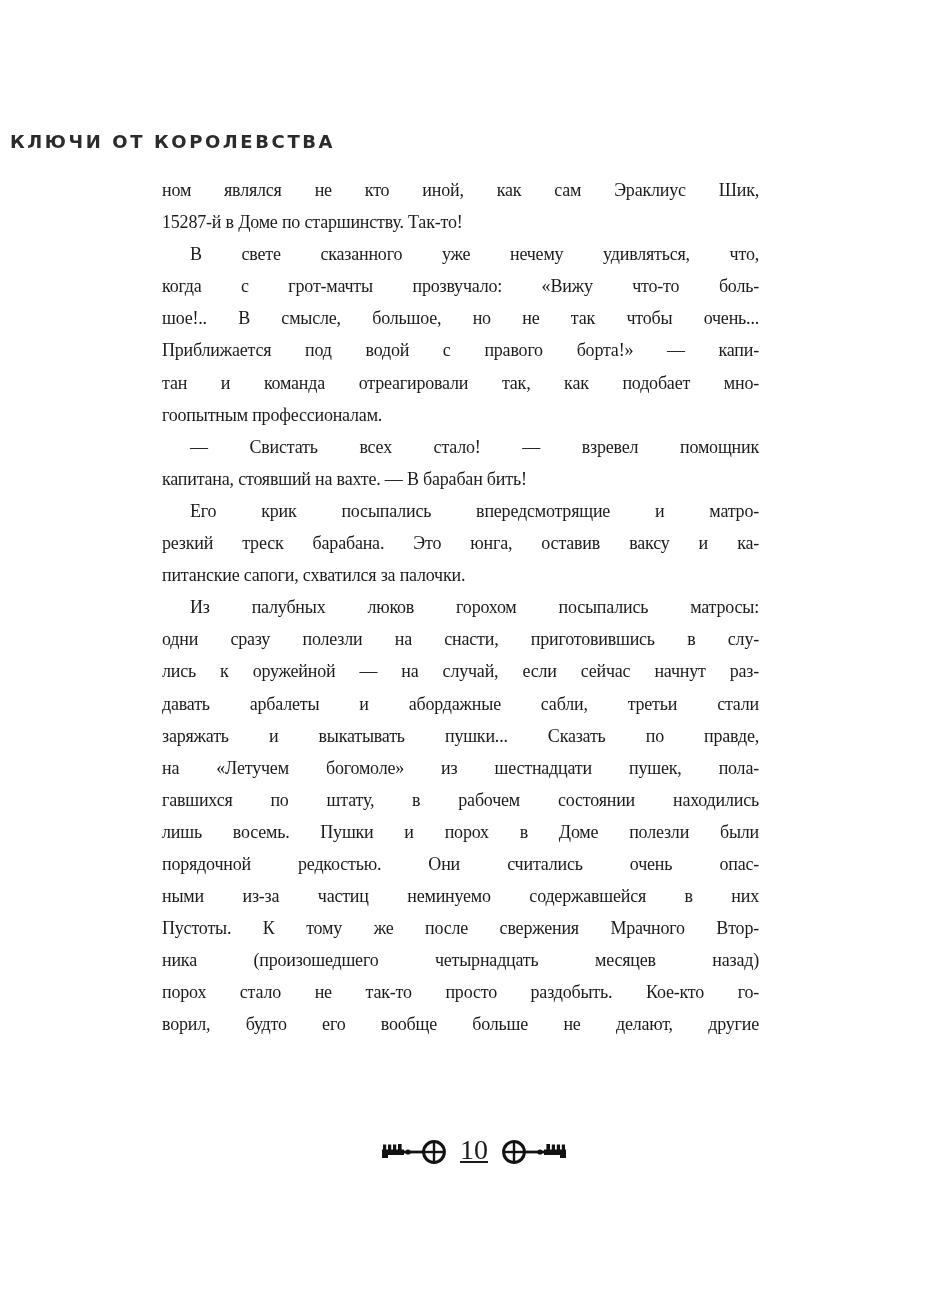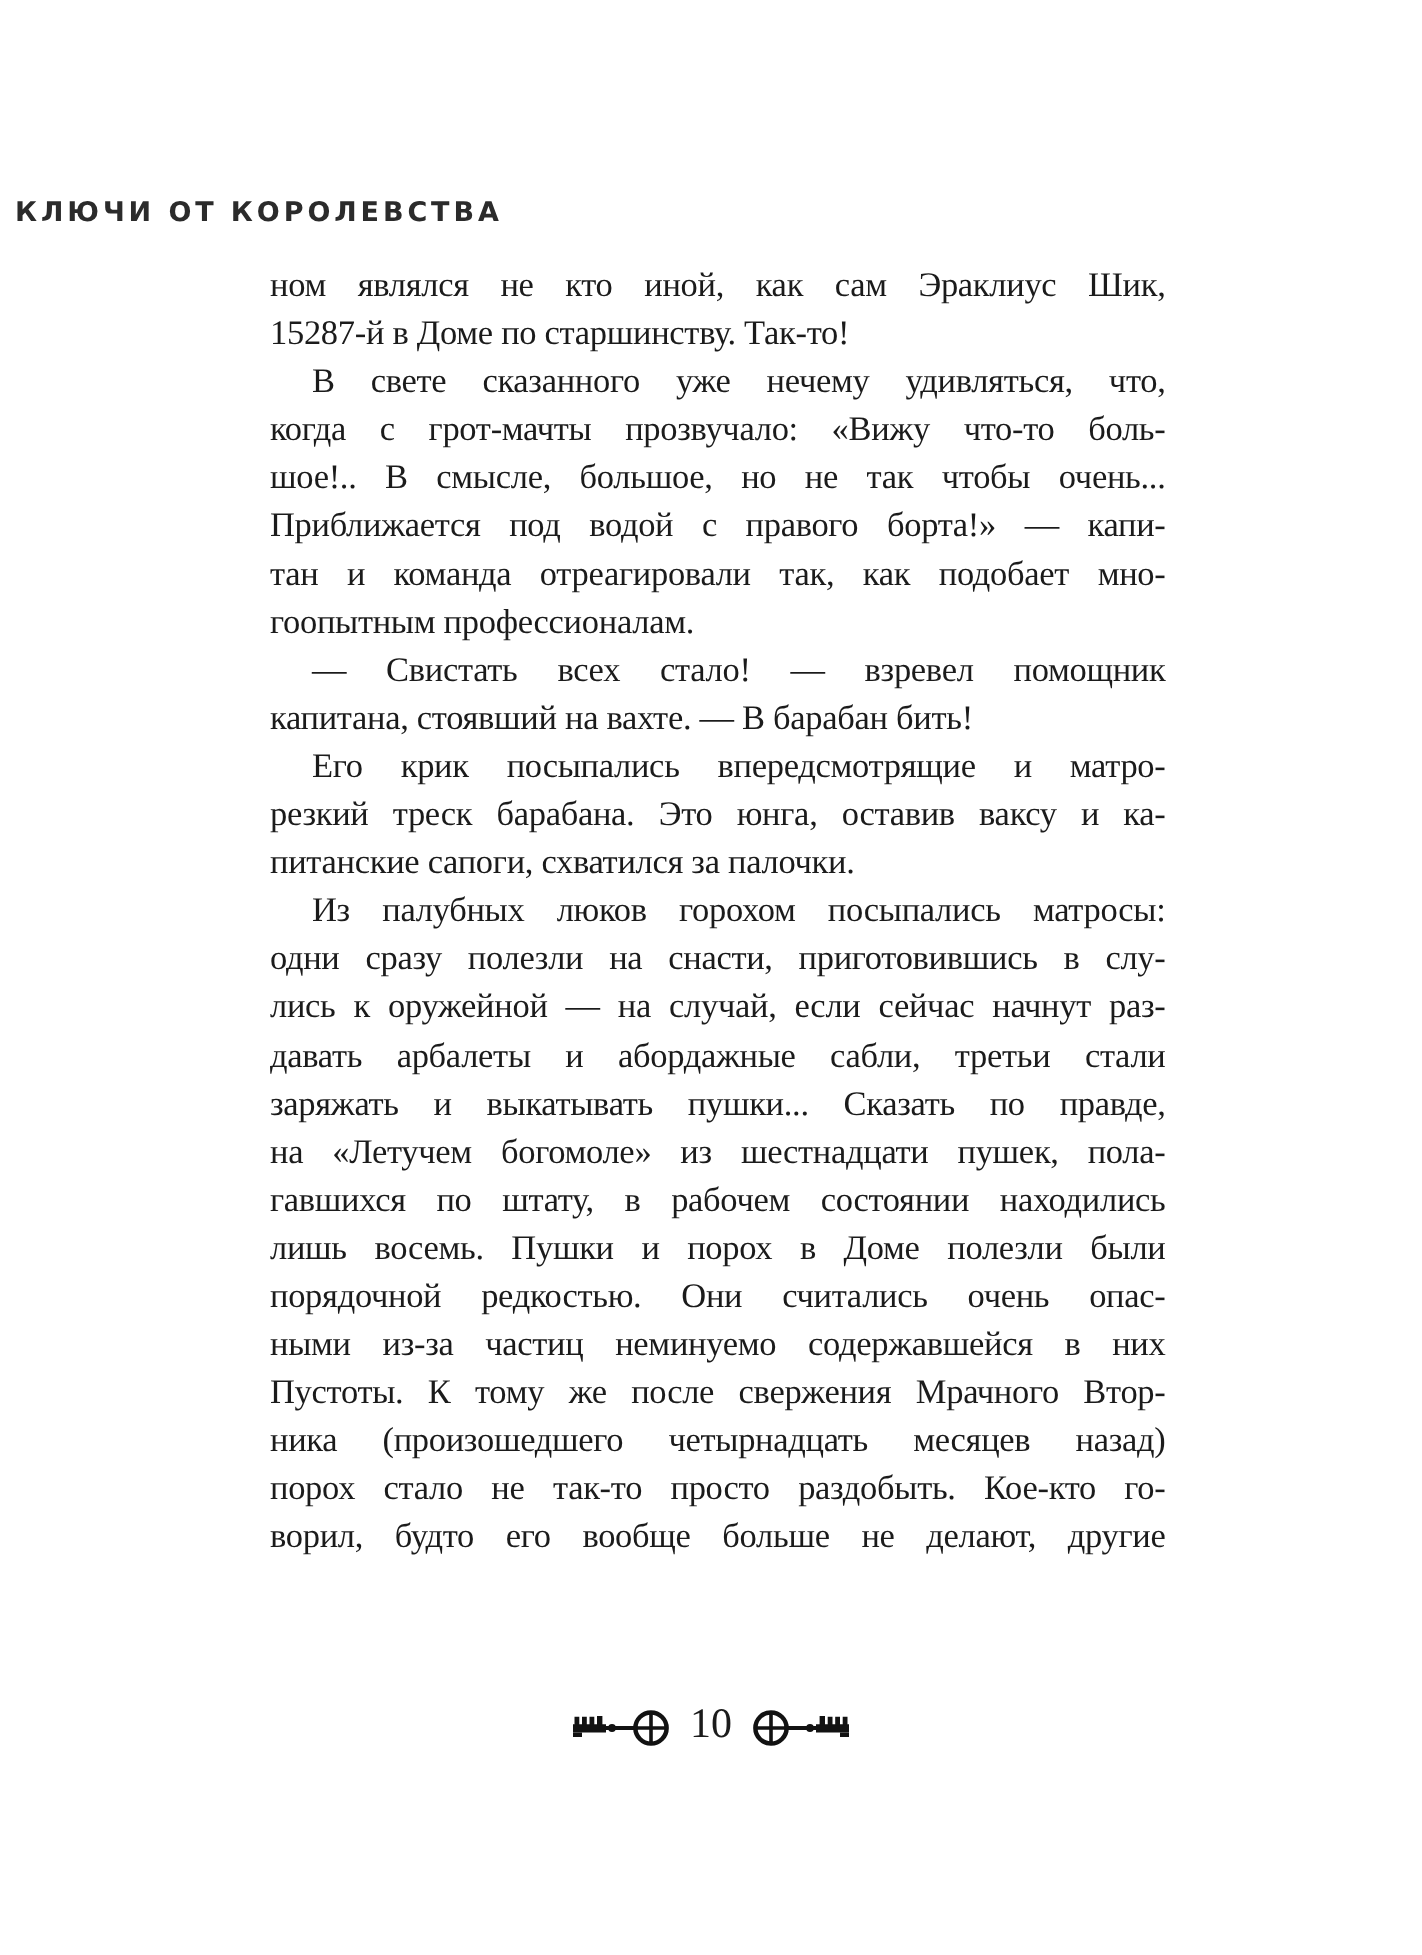--- a/index.html
+++ b/index.html
@@ -22,23 +22,23 @@
     top:131px; left:10px; right:0;
     text-align:left;
     font-family:"DejaVu Sans","Liberation Sans",sans-serif;
     font-size:18px;
     font-weight:700;
     letter-spacing:2.6px;
     color:var(--header-text);
   }
   .body-text{
     position:absolute;
-    left:180px; top:174px;
+    left:162px; top:174px;
     width:597px;
-    font-size:23px;
+    font-size:18px;
     line-height:32.1px;
     letter-spacing:-0.2px;
     color:var(--body-text);
   }
   .line{
     text-align:justify;
     text-align-last:justify;
     white-space:normal;
   }
   .line.noj{
@@ -55,20 +55,21 @@
     display:flex;
     justify-content:center;
     align-items:center;
     gap:11px;
   }
   .page-number{
     font-size:28px;
     color:var(--body-text);
     line-height:1;
     padding:0 2px;
+    text-decoration:underline;
   }
   .key-svg{display:block;}
   .key-fill{fill:var(--ornament);}
   .key-stroke{stroke:var(--ornament);fill:none;}
 </style>
 </head>
 <body>
 
 <div class="page">
 

